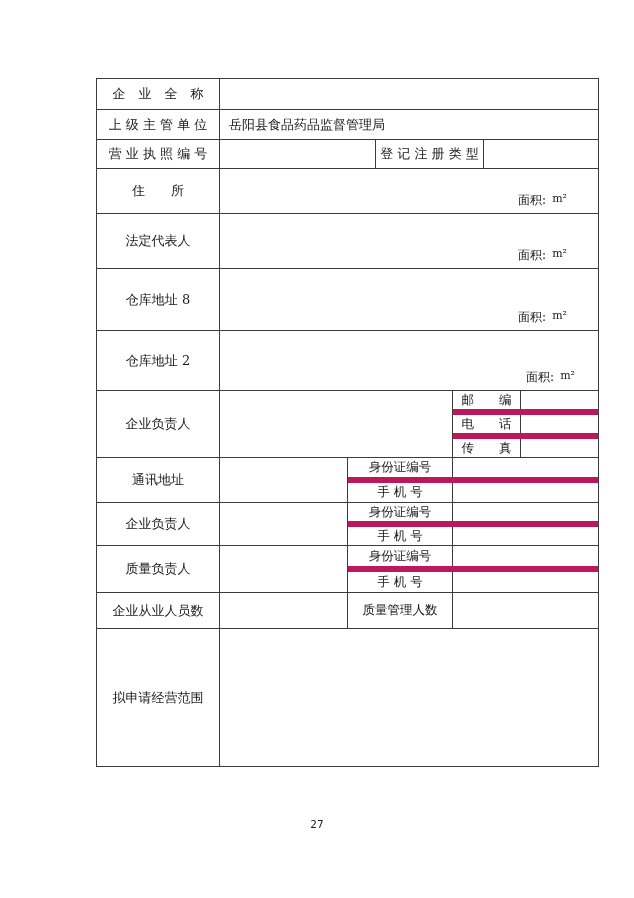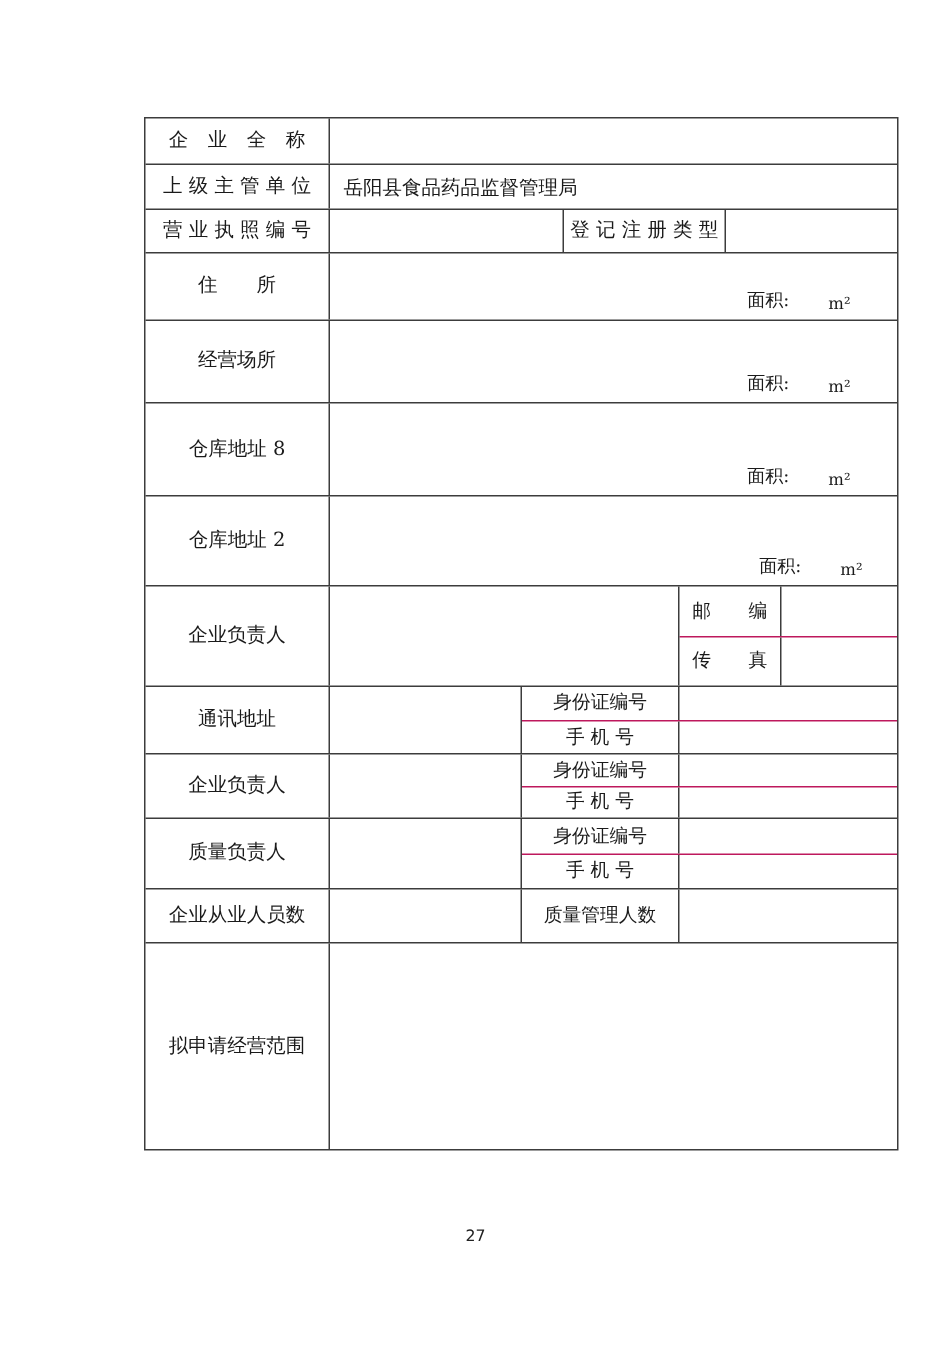--- a/index.html
+++ b/index.html
@@ -40,29 +40,29 @@
   .w108 { width: 108px; flex: 0 0 108px; }
   .w128 { width: 128px; flex: 0 0 128px; }
   .w233 { width: 233px; flex: 0 0 233px; }
   .w105 { width: 105px; flex: 0 0 105px; }
   .w68  { width: 68px;  flex: 0 0 68px; }
   .h31 { height: 31px; } .h30 { height: 30px; } .h29 { height: 29px; }
   .h45 { height: 45px; } .h55 { height: 55px; } .h62 { height: 62px; }
   .h60 { height: 60px; } .h67 { height: 67px; } .h43 { height: 43px; }
   .h47 { height: 47px; } .h36 { height: 36px; } .h137 { height: 137px; }
   .subcol { display: flex; flex-direction: column; }
-  .subrow { display: flex; flex: 1 1 auto; border-bottom: 1px solid #be185d; }
+  .subrow { display: flex; flex: 1 1 auto; border-bottom: 6px solid #be185d; }
   .subrow:last-child { border-bottom: none; }
   .sublab {
     display: flex; align-items: center; justify-content: center;
     font-size: 12.5px; white-space: pre;
   }
   .area {
     position: absolute; right: 31px; bottom: 4px;
-    font-size: 12px; white-space: pre; display: flex; align-items: flex-end; gap: 20px;
+    font-size: 12px; white-space: pre; display: flex; align-items: flex-start;
   }
   .row-warehouse2 .area { right: 23px; }
   .area .unit { font-size: 11px; margin-left: 6px; }
   .page-number {
     position: absolute; left: 0; top: 818px; width: 634px;
     text-align: center; font-size: 10.5px; color: #222;
     font-family: "DejaVu Sans", "Liberation Sans", sans-serif;
   }
 </style>
 </head>
@@ -93,21 +93,21 @@
       <div class="cell wL lab">住　　所</div>
       <div class="cell grow">
         <div class="area">
           <span>面积:</span>
           <span class="unit">m²</span>
         </div>
       </div>
     </div>
 
     <div class="row h55">
-      <div class="cell wL lab">经营场所</div>
+      <div class="cell wL lab">法定代表人</div>
       <div class="cell grow">
         <div class="area">
           <span>面积:</span>
           <span class="unit">m²</span>
         </div>
       </div>
     </div>
 
     <div class="row h62">
       <div class="cell wL lab">仓库地址 8</div>
@@ -131,20 +131,24 @@
 
     <div class="row h67">
       <div class="cell wL lab">企业负责人</div>
       <div class="cell w233 val"></div>
       <div class="subcol grow">
         <div class="subrow">
           <div class="cell w68 sublab">邮　　编</div>
           <div class="cell grow val"></div>
         </div>
         <div class="subrow">
+          <div class="cell w68 sublab">电　　话</div>
+          <div class="cell grow val"></div>
+        </div>
+        <div class="subrow">
           <div class="cell w68 sublab">传　　真</div>
           <div class="cell grow val"></div>
         </div>
       </div>
     </div>
 
     <div class="row h45">
       <div class="cell wL lab">通讯地址</div>
       <div class="cell w128 val"></div>
       <div class="subcol grow">

